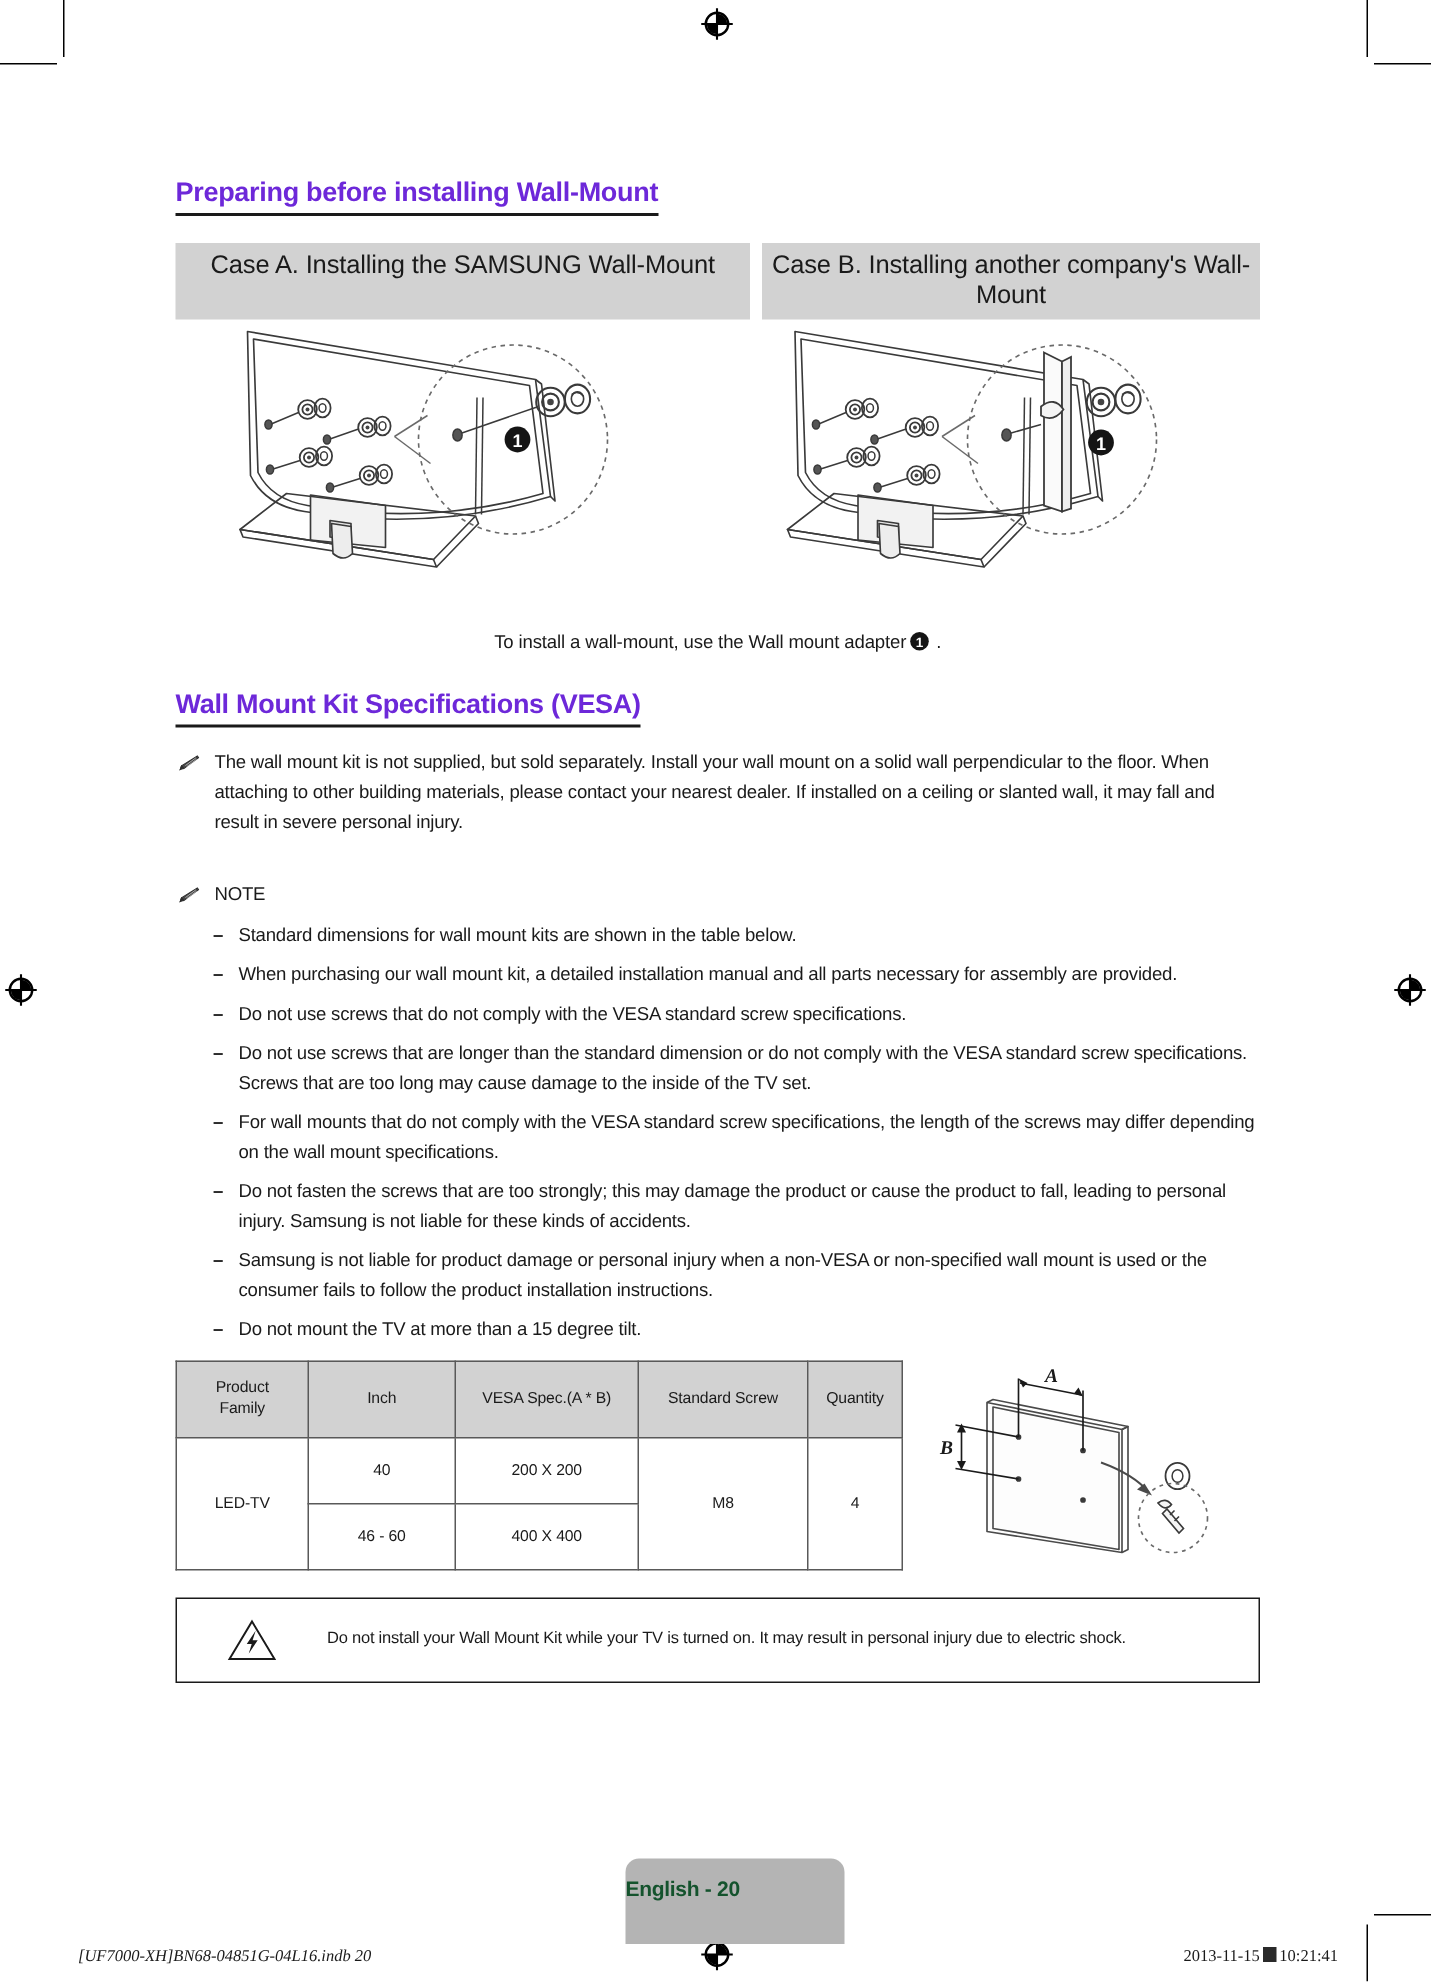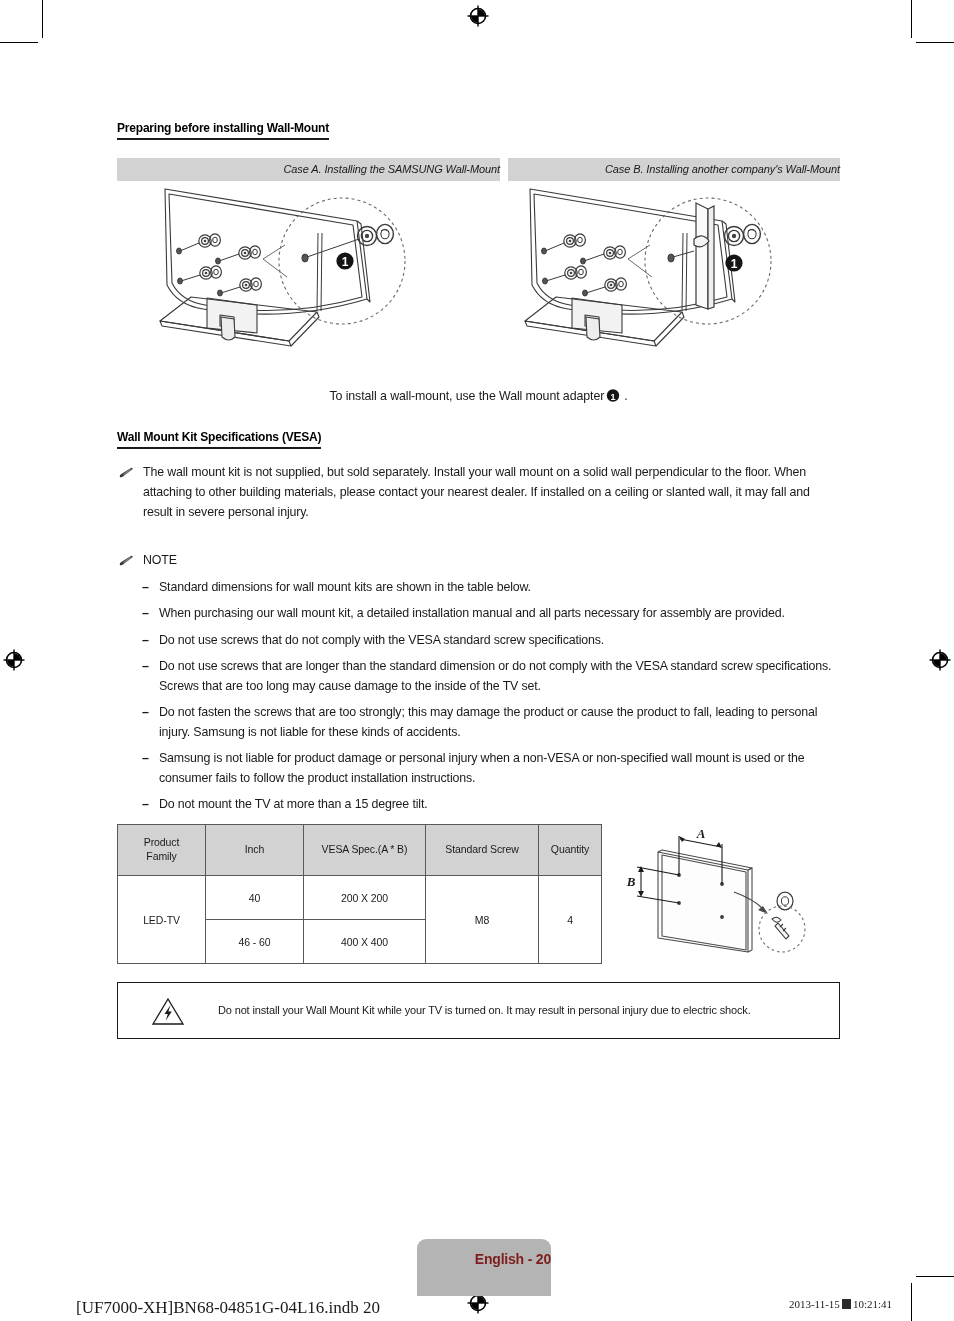--- a/index.html
+++ b/index.html
@@ -26,44 +26,43 @@
   
   .page {
     position: absolute;
     left: 117px;
     top: 0;
     width: 723px;
   }
 
   
   .sec-head {
-    font-size: 12px;
+    font-size: 18px;
     font-weight: 700;
-    color: #000000;
+    color: #6d28d9;
     letter-spacing: -0.2px;
     padding-bottom: 3px;
     display: inline-block;
     border-bottom: 2px solid #1a1a1a;
     white-space: nowrap;
   }
 
   
   .case-bar-row {
     display: flex;
     gap: 8px;
     margin-top: 18px;
   }
   .case-bar {
     background: #d2d2d2;
     color: #1a1a1a;
-    font-size: 11px;
-    text-align: right;
+    font-size: 17px;
+    text-align: center;
     padding: 5px 0 6px 0;
     letter-spacing: -0.1px;
-    font-style: italic;
   }
   .case-bar.a { width: 383px; }
   .case-bar.b { width: 332px; }
 
   
   .illus-row {
     display: flex;
     gap: 8px;
   }
   .illus { width: 383px; height: 200px; }
@@ -172,39 +171,40 @@
     line-height: 1.6;
     letter-spacing: -0.15px;
     padding-right: 14px;
   }
 
   
   .pagetab {
     position: absolute;
     left: 417px;
     top: 1239px;
-    width: 134px;
+    width: 146px;
     height: 57px;
     background: #b4b4b4;
     border-radius: 9px 9px 0 0;
-    color: #7f1d1d;
+    color: #14532d;
     font-size: 14px;
     font-weight: 700;
-    text-align: right;
+    text-align: left;
     line-height: 40px;
     letter-spacing: -0.2px;
   }
   .foot-left {
     position: absolute;
-    left: 76px;
+    left: 52px;
     top: 1298px;
     font-family: "Liberation Serif", serif;
-    font-size: 17px;
+    font-size: 11px;
     color: #1a1a1a;
     white-space: nowrap;
+    font-style: italic;
   }
   .foot-right {
     position: absolute;
     right: 62px;
     top: 1298px;
     font-family: "Liberation Serif", serif;
     font-size: 11px;
     color: #1a1a1a;
     white-space: nowrap;
   }
@@ -497,20 +497,21 @@
       </svg>
     </div>
     <div class="note-body">NOTE</div>
   </div>
 
   <ul class="dashlist">
     <li>Standard dimensions for wall mount kits are shown in the table below.</li>
     <li>When purchasing our wall mount kit, a detailed installation manual and all parts necessary for assembly are provided.</li>
     <li>Do not use screws that do not comply with the VESA standard screw specifications.</li>
     <li>Do not use screws that are longer than the standard dimension or do not comply with the VESA standard screw specifications. Screws that are too long may cause damage to the inside of the TV set.</li>
+    <li>For wall mounts that do not comply with the VESA standard screw specifications, the length of the screws may differ depending on the wall mount specifications.</li>
     <li>Do not fasten the screws that are too strongly; this may damage the product or cause the product to fall, leading to personal injury. Samsung is not liable for these kinds of accidents.</li>
     <li>Samsung is not liable for product damage or personal injury when a non-VESA or non-specified wall mount is used or the consumer fails to follow the product installation instructions.</li>
     <li>Do not mount the TV at more than a 15 degree tilt.</li>
   </ul>
 
   <div class="spec-row">
 
     <table class="spec">
       <colgroup>
         <col style="width:88px">

